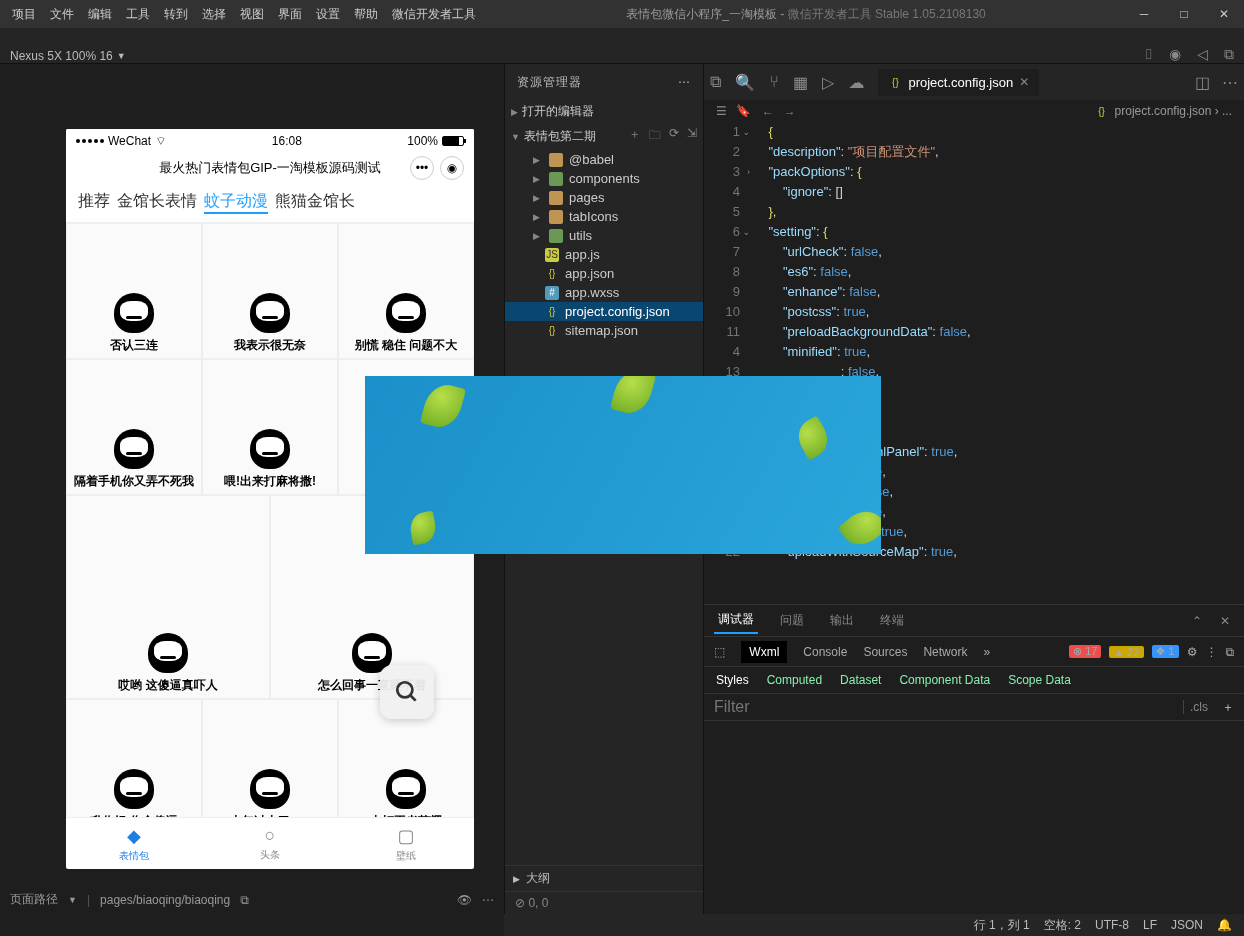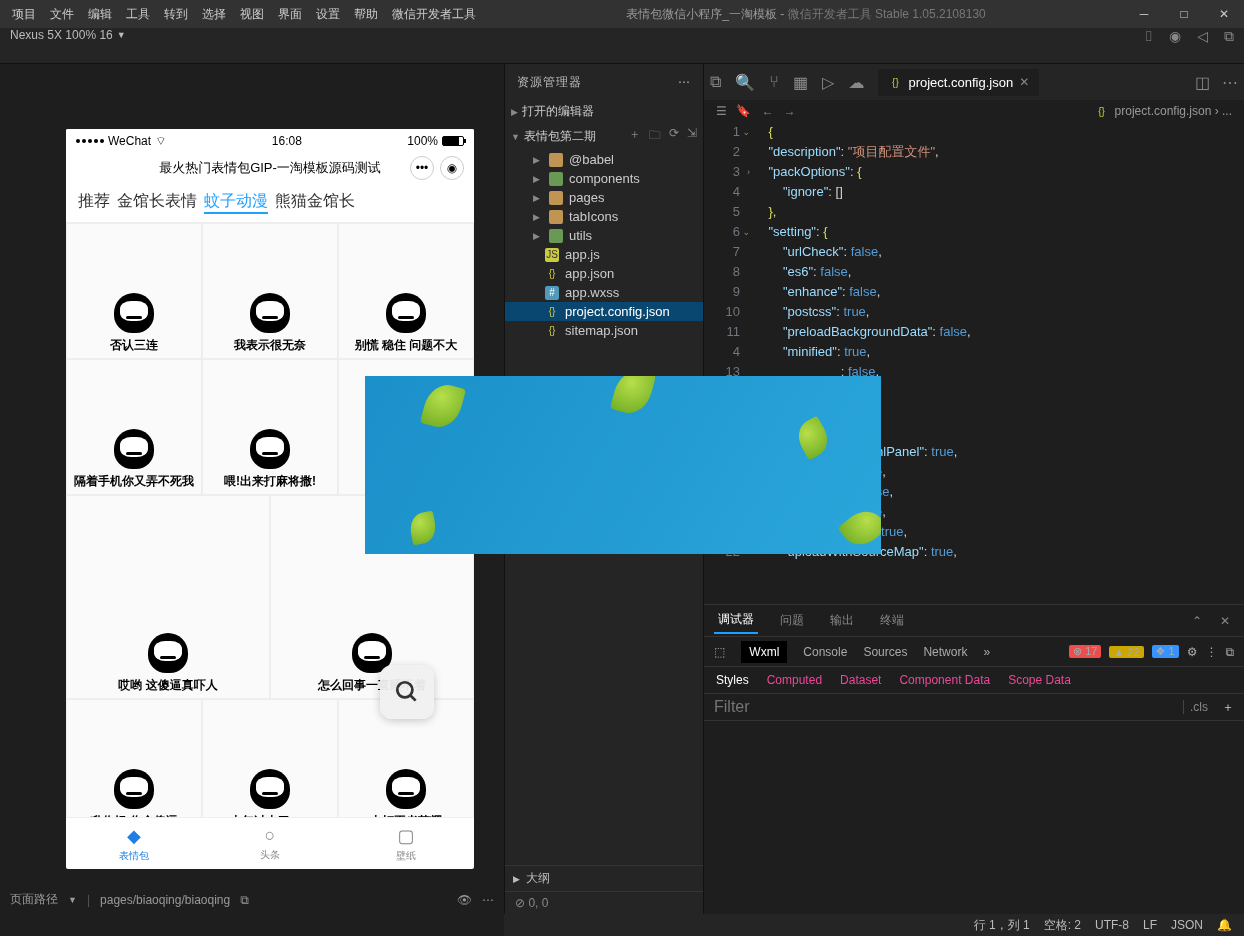--- a/index.html
+++ b/index.html
@@ -3,21 +3,21 @@
 <meta charset="utf-8">
 <style>
 * { margin:0; padding:0; box-sizing:border-box; font-family:"Microsoft YaHei","Segoe UI",sans-serif; }
 body { background:#1e1e1e; color:#ccc; width:1244px; height:936px; overflow:hidden; position:relative; }
 .titlebar { height:28px; background:#323233; display:flex; align-items:center; font-size:12px; color:#ccc; }
 .menu { display:flex; gap:2px; padding:0 6px; }
 .menu span { padding:3px 6px; cursor:default; }
 .ttitle { flex:1; text-align:center; color:#999; font-size:12px; }
 .winctrl { display:flex; }
 .winctrl div { width:40px; height:28px; display:flex; align-items:center; justify-content:center; color:#ccc; }
-.toolbar { height:36px; background:#252526; display:flex; align-items:flex-start; padding:0 10px; gap:14px; border-bottom:1px solid #111; }
+.toolbar { height:36px; background:#252526; display:flex; align-items:flex-end; padding:0 10px; gap:14px; border-bottom:1px solid #111; }
 .devinfo { color:#bbb; font-size:12px; display:flex; align-items:center; gap:4px; }
 .tool-icons { margin-left:auto; display:flex; gap:16px; color:#888; font-size:14px; }
 .main { display:flex; height:calc(100% - 28px - 36px - 22px); }
 .simulator { width:504px; background:#1e1e1e; display:flex; align-items:center; justify-content:center; padding-top:20px; position:relative;padding-left:36px; }
 .phone { width:408px; height:740px; background:#fff; color:#000; display:flex; flex-direction:column; border-radius:2px; overflow:hidden; }
 .statusbar { height:24px; display:flex; align-items:center; justify-content:space-between; padding:0 10px; font-size:12px; background:#fff; }
 .sig { display:flex; align-items:center; gap:4px; }
 .dots { display:flex; gap:2px; }
 .dots i { width:4px; height:4px; background:#000; border-radius:50%; display:block; }
 .batt { display:flex; align-items:center; gap:4px; }
@@ -85,21 +85,21 @@
 .dbg-tabs .rt { margin-left:auto; display:flex; gap:10px; }
 .devtools-bar { height:30px; display:flex; align-items:center; gap:16px; padding:0 10px; font-size:12px; border-bottom:1px solid #333; }
 .devtools-bar span { color:#aaa; }
 .devtools-bar .on { color:#fff; background:#000; padding:4px 8px; }
 .devtools-bar .warns { margin-left:auto; display:flex; gap:8px; align-items:center; }
 .badge { padding:0 4px; border-radius:2px; font-size:11px; }
 .b-err { background:#f14c4c; color:#fff; }
 .b-warn { background:#cca700; color:#000; }
 .b-info { background:#3794ff; color:#fff; }
 .styles-tabs { display:flex; gap:18px; padding:6px 12px; font-size:12px; border-bottom:1px solid #333; }
-.styles-tabs span { color:#ec4899; }
+.styles-tabs span { color:#86efac; }
 .styles-tabs .on { color:#fff; }
 .filterbar { display:flex; align-items:center; padding:4px 10px; border-bottom:1px solid #333; font-size:12px; }
 .filterbar input { flex:1; background:transparent; border:none; color:#ccc; outline:none; font-size:16px; }
 .filterbar .cls { color:#888; padding:0 6px; border-left:1px solid #444; }
 .statusb { position:absolute; bottom:0; left:504px; right:0; height:22px; background:#252526; display:flex; align-items:center; justify-content:flex-end; gap:14px; padding:0 12px; font-size:12px; color:#bbb; }
 .overlay { position:absolute; left:365px; top:376px; width:516px; height:178px; background:linear-gradient(120deg,#1b8fc9,#2aa6db); display:flex; overflow:hidden; }
 .overlay .leaf { position:absolute; width:36px; height:44px; background:radial-gradient(circle at 40% 30%, #b7df4a, #6aa821); border-radius:60% 10% 60% 10%; transform:rotate(15deg); }
 .overlay .leaf.l1 { left:60px; top:8px; }
 .overlay .leaf.l2 { left:250px; top:-6px; }
 .overlay .leaf.l3 { left:430px; top:40px; transform:rotate(-30deg) scale(.8); }

